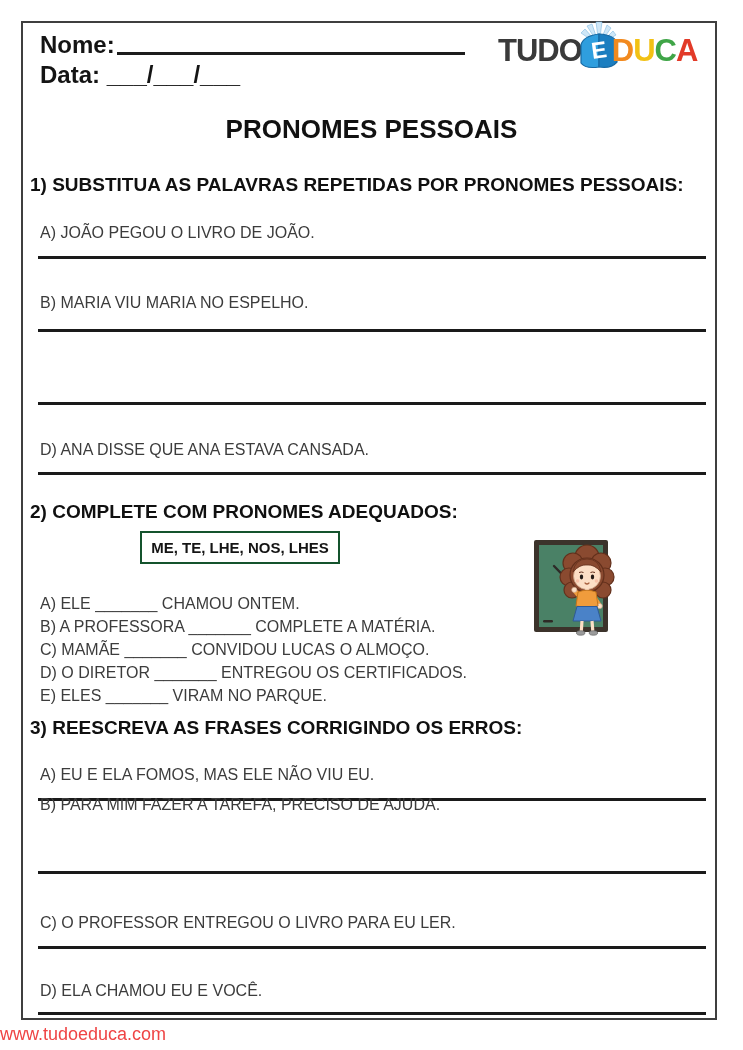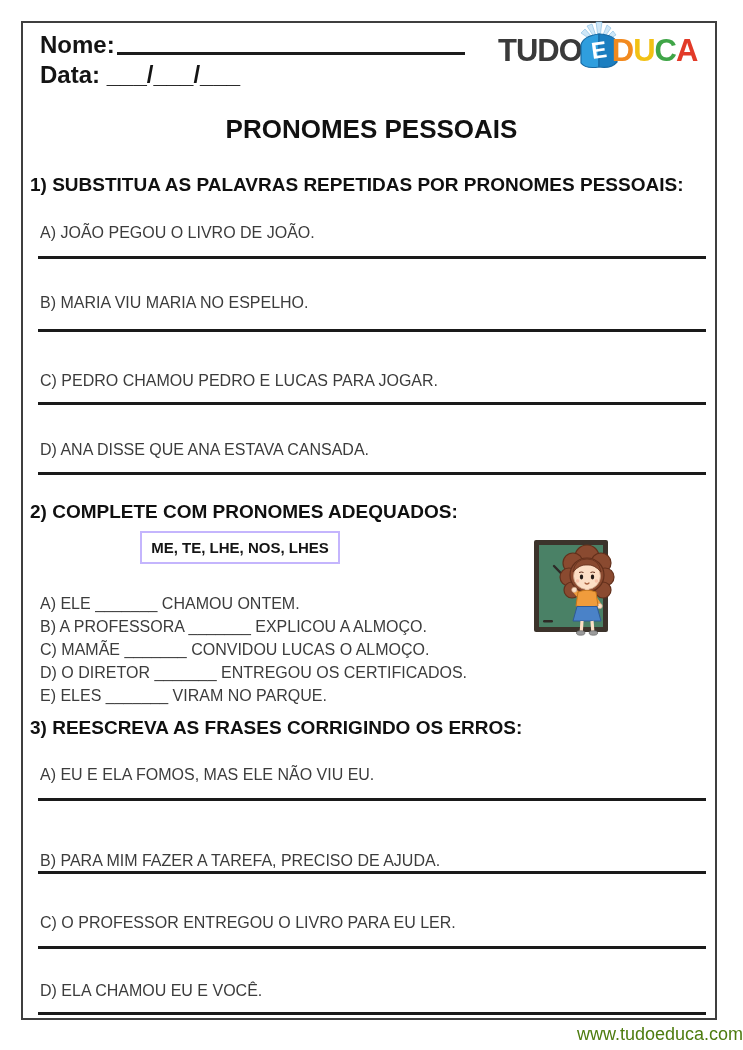--- a/index.html
+++ b/index.html
@@ -18,26 +18,26 @@
   .date-row{left:40px;top:61px;}
   .logo{left:498px;top:24px;display:flex;align-items:center;height:54px;}
   .logo-word{font-size:31px;font-weight:bold;letter-spacing:-1px;color:#3a3a3a;}
   .logo-letter{font-size:31px;font-weight:bold;letter-spacing:-1px;}
   .logo-book{width:42px;height:54px;margin:0 -7px 6px -5px;}
   .title{left:0;top:114px;width:743px;text-align:center;font-size:26px;font-weight:bold;color:#111111;letter-spacing:0px;}
   .sec-heading{left:30px;font-size:19px;font-weight:bold;color:#101010;white-space:nowrap;}
   .item{left:40px;font-size:16px;color:#3c3c3c;white-space:nowrap;margin-top:12px;}
   .answer-line{left:38px;width:668px;height:0;border-top:3px solid #1a1a1a;}
   .word-bank{
-    left:140px;top:531px;width:200px;height:33px;border:2px solid #c4b5fd;
+    left:140px;top:531px;width:200px;height:33px;border:2px solid #14532d;
     box-sizing:border-box;display:flex;align-items:center;justify-content:center;
     font-size:15px;font-weight:bold;color:#141414;white-space:nowrap;
   }
   .teacher{left:530px;top:530px;width:106px;height:110px;}
-  .footer{left:0;top:1024px;width:743px;text-align:right;font-size:18px;color:#4d7c0f;}
+  .footer{left:0;top:1024px;width:743px;text-align:left;font-size:18px;color:#ef4444;}
 </style>
 </head>
 <body>
 
 <div class="page">
   <div class="border-box"></div>
 
   <div class="abs name-row">
     <span class="hdr-label">Nome:</span>
     <span class="name-line"></span>
@@ -64,21 +64,20 @@
     <span class="logo-letter" style="color: rgb(226, 58, 40);">A</span>
   </div>
 
   <div class="abs title">PRONOMES PESSOAIS</div>
 
   <div class="abs sec-heading" style="top:174px">1) SUBSTITUA AS PALAVRAS REPETIDAS POR PRONOMES PESSOAIS:</div>
   <div class="abs item" style="top:212px">A) JOÃO PEGOU O LIVRO DE JOÃO.</div>
   <div class="abs answer-line" style="top:256px"></div>
   <div class="abs item" style="top:282px">B) MARIA VIU MARIA NO ESPELHO.</div>
   <div class="abs answer-line" style="top:329px"></div>
-  <div class="abs item" style="top:360px">C) PEDRO CHAMOU PEDRO E LUCAS PARA JOGAR.</div>
   <div class="abs answer-line" style="top:402px"></div>
   <div class="abs item" style="top:429px">D) ANA DISSE QUE ANA ESTAVA CANSADA.</div>
   <div class="abs answer-line" style="top:472px"></div>
 
   <div class="abs sec-heading" style="top:501px">2) COMPLETE COM PRONOMES ADEQUADOS:</div>
   <div class="abs word-bank">ME, TE, LHE, NOS, LHES</div>
 
   <svg class="abs teacher" viewBox="0 0 106 110">
     <rect x="4" y="10" width="74" height="92" rx="2" fill="#3c332b"></rect>
     <rect x="9" y="15" width="64" height="82" fill="#4a8166"></rect>
@@ -112,29 +111,29 @@
       <path d="M48,62 Q57,58.5 66,62 L68,76 Q57,79 46,76 Z" fill="#f09c3c" stroke="#c3751d" stroke-width="1"></path>
       <path d="M47,76.5 L67,76.5 L71,91 L43,91 Z" fill="#4a82c8" stroke="#2f5a96" stroke-width="1"></path>
       <line x1="52" y1="91" x2="51.3" y2="101" stroke="#fcdfc6" stroke-width="3.2"></line>
       <line x1="62" y1="91" x2="62.8" y2="101" stroke="#fcdfc6" stroke-width="3.2"></line>
       <ellipse cx="50.7" cy="103" rx="4.2" ry="2.2" fill="#9b9b9b" stroke="#6e6e6e" stroke-width="0.8"></ellipse>
       <ellipse cx="63.4" cy="103" rx="4.2" ry="2.2" fill="#9b9b9b" stroke="#6e6e6e" stroke-width="0.8"></ellipse>
     </g>
   </svg>
 
   <div class="abs item" style="top:583px">A) ELE _______ CHAMOU ONTEM.</div>
-  <div class="abs item" style="top:606px">B) A PROFESSORA _______ EXPLICOU A ALMOÇO.</div>
+  <div class="abs item" style="top:606px">B) A PROFESSORA _______ COMPLETE A MATÉRIA.</div>
   <div class="abs item" style="top:629px">C) MAMÃE _______ CONVIDOU LUCAS O ALMOÇO.</div>
   <div class="abs item" style="top:652px">D) O DIRETOR _______ ENTREGOU OS CERTIFICADOS.</div>
   <div class="abs item" style="top:675px">E) ELES _______ VIRAM NO PARQUE.</div>
 
   <div class="abs sec-heading" style="top:717px">3) REESCREVA AS FRASES CORRIGINDO OS ERROS:</div>
   <div class="abs item" style="top:754px">A) EU E ELA FOMOS, MAS ELE NÃO VIU EU.</div>
   <div class="abs answer-line" style="top:798px"></div>
-  <div class="abs item" style="top:840px">B) PARA MIM FAZER A TAREFA, PRECISO DE AJUDA.</div>
+  <div class="abs item" style="top:784px">B) PARA MIM FAZER A TAREFA, PRECISO DE AJUDA.</div>
   <div class="abs answer-line" style="top:871px"></div>
   <div class="abs item" style="top:902px">C) O PROFESSOR ENTREGOU O LIVRO PARA EU LER.</div>
   <div class="abs answer-line" style="top:946px"></div>
   <div class="abs item" style="top:970px">D) ELA CHAMOU EU E VOCÊ.</div>
   <div class="abs answer-line" style="top:1012px"></div>
 
   <div class="abs footer">www.tudoeduca.com</div>
 </div>
 
 </body></html>

